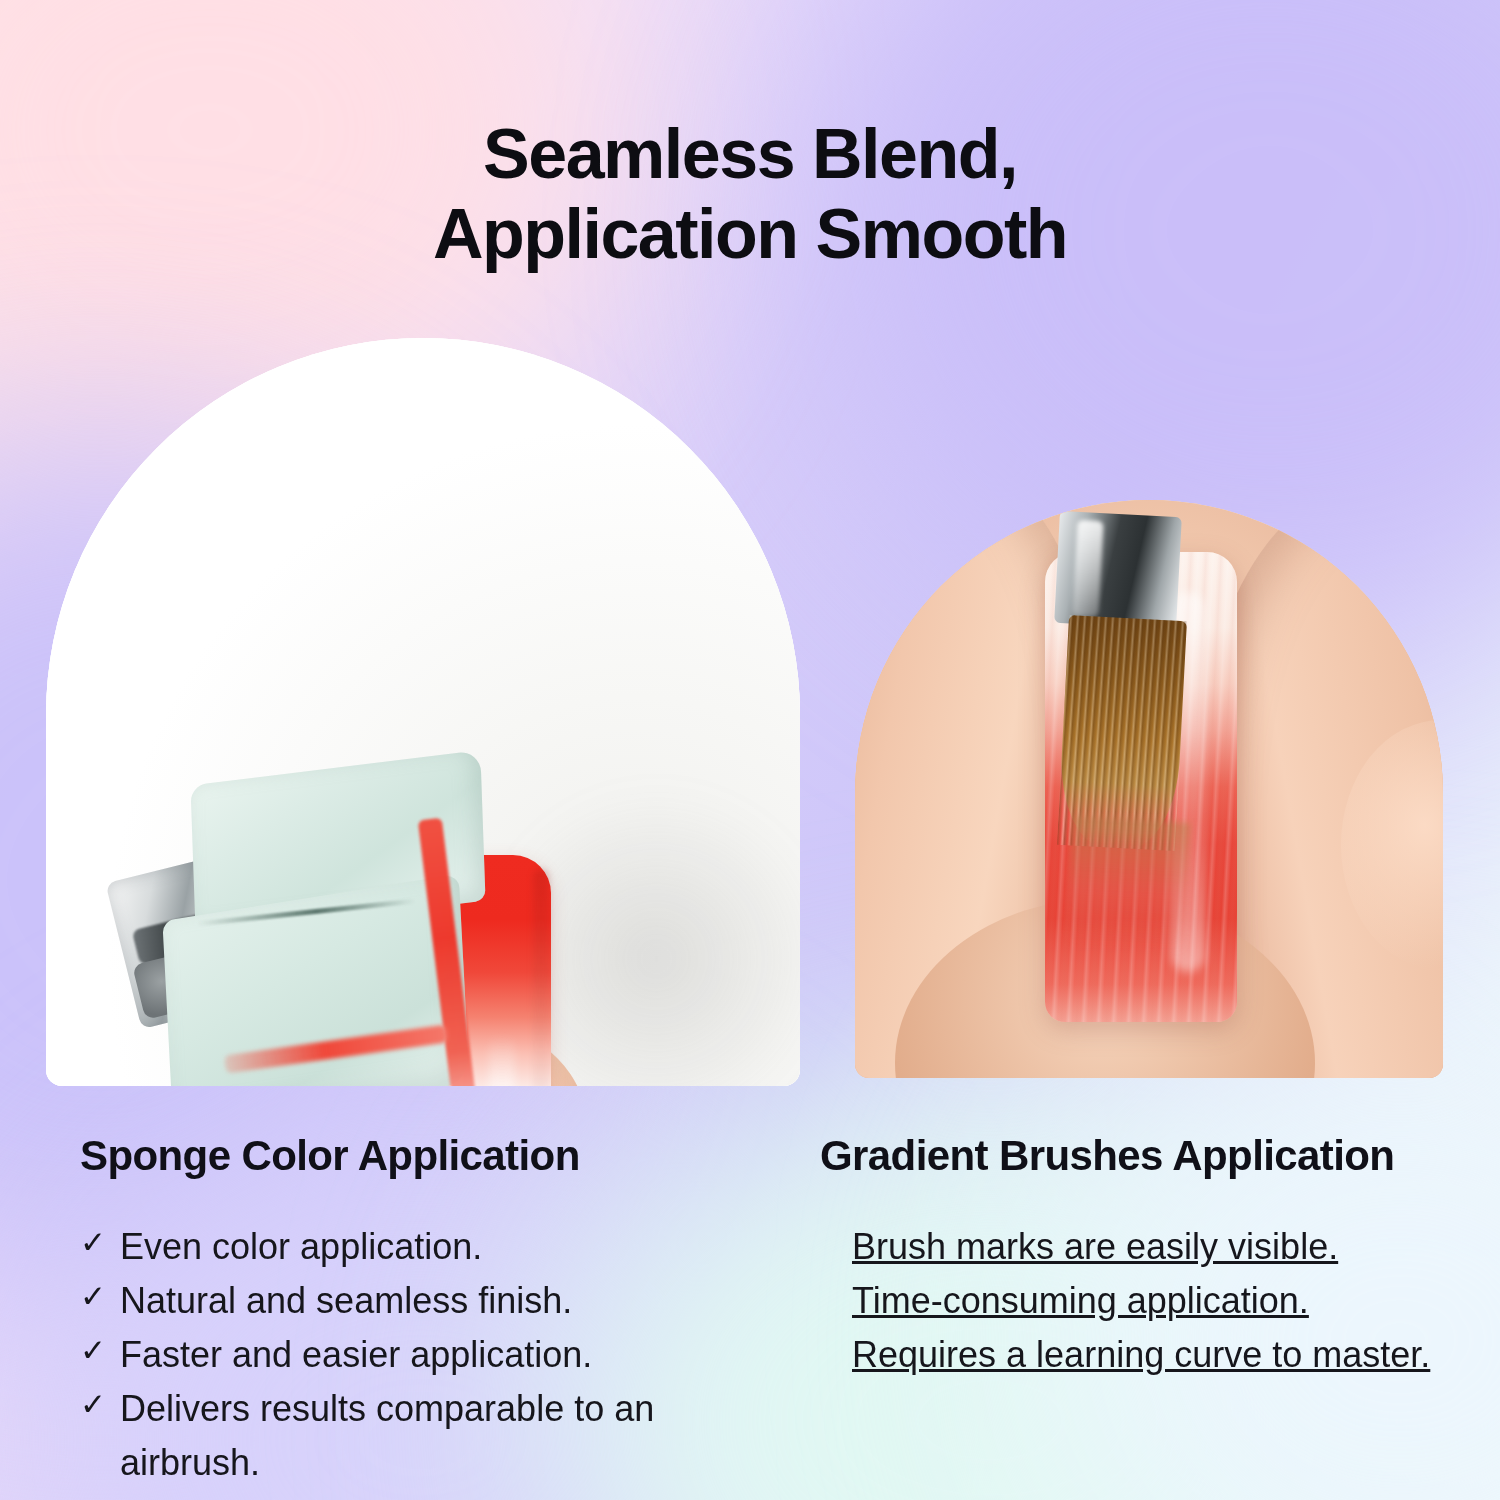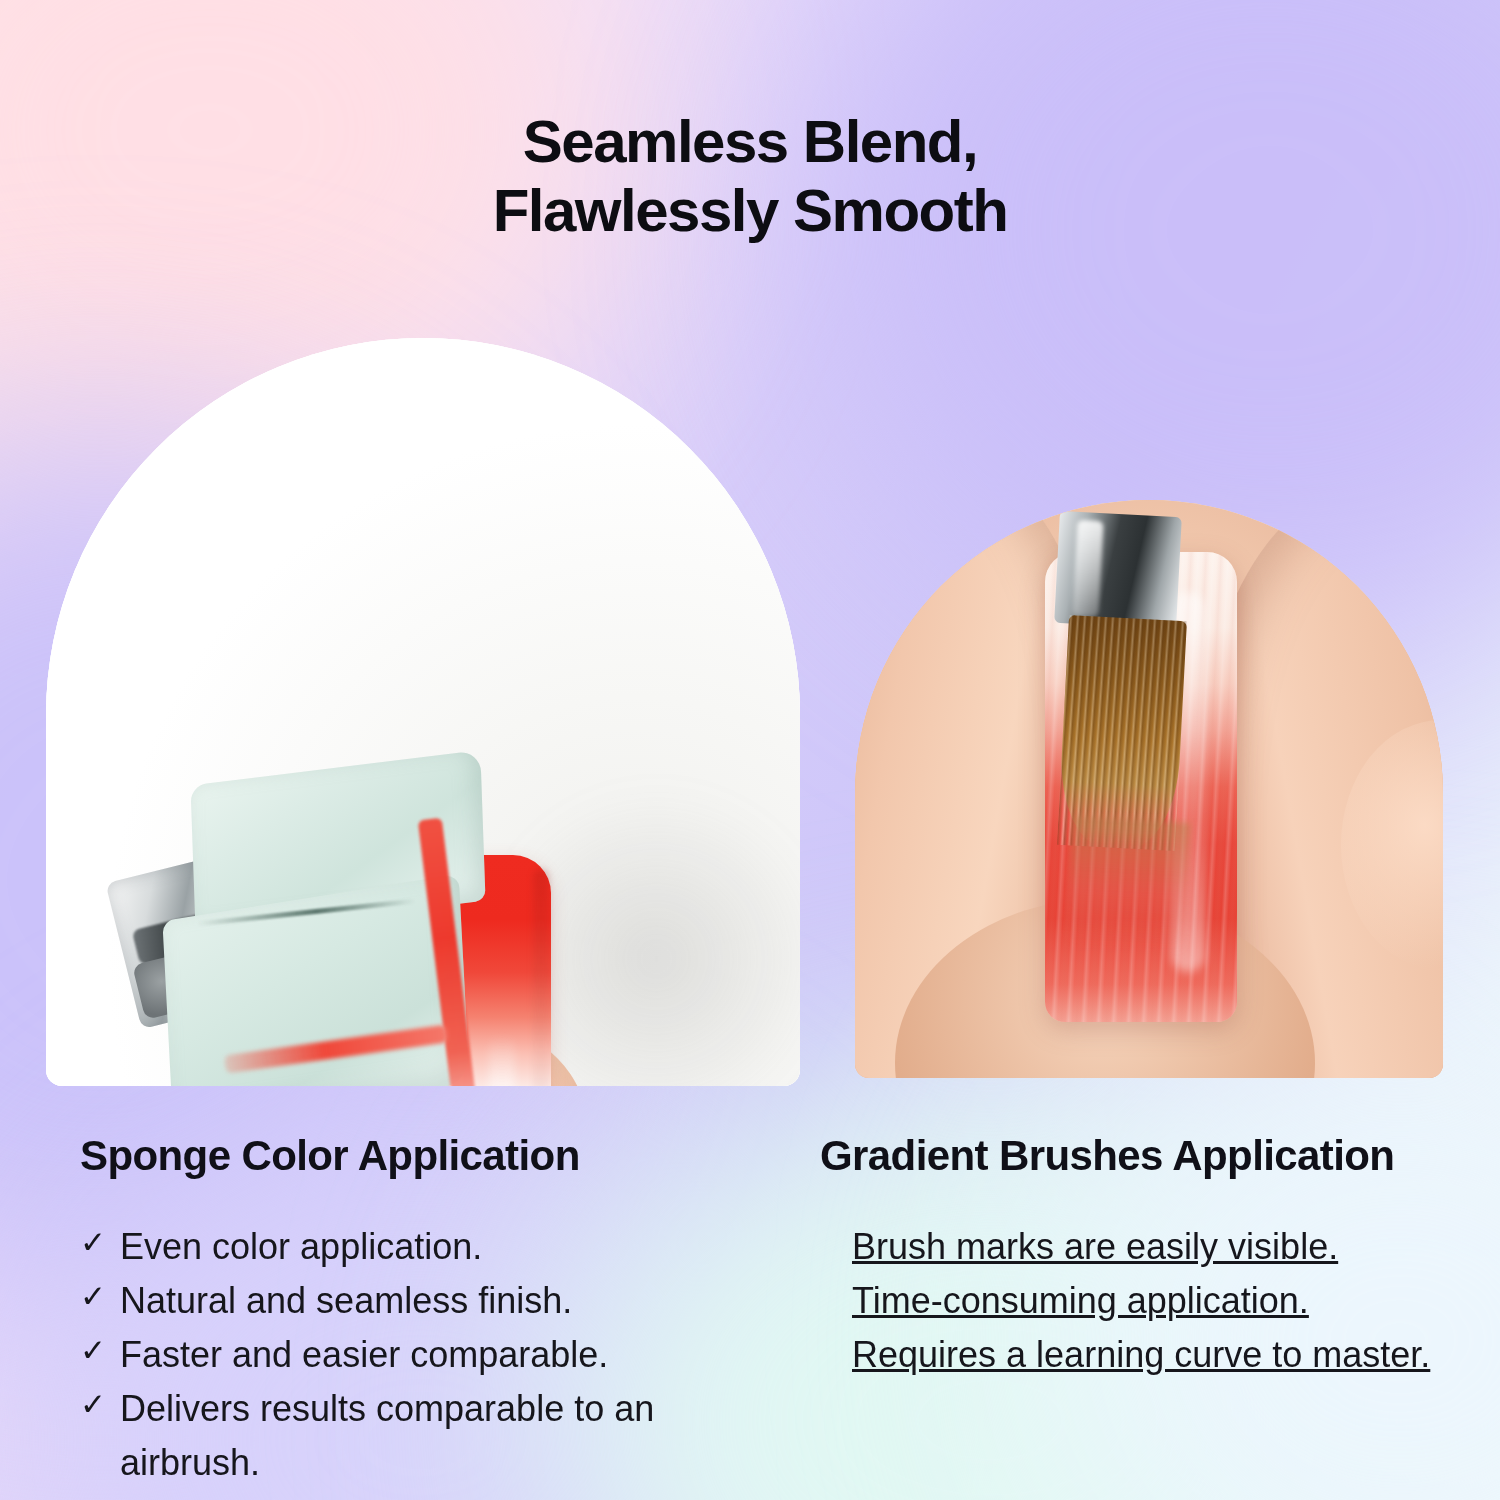--- a/index.html
+++ b/index.html
@@ -71,21 +71,21 @@
   }
 
   
   .headline {
     position: absolute;
     top: 68px;
     left: 0;
     width: 1500px;
     text-align: center;
     color: #0d0d12;
-    font-size: 60px;
+    font-size: 70px;
     font-weight: 700;
     line-height: 1.14;
     letter-spacing: -1.5px;
   }
   .headline-line { display: block; white-space: nowrap; }
 
   
   .panel {
     position: absolute;
     overflow: hidden;
@@ -429,21 +429,21 @@
   <div class="bg-base"></div>
   <div class="bg-blob blob-pink"></div>
   <div class="bg-blob blob-lav-tr"></div>
   <div class="bg-blob blob-lav-left"></div>
   <div class="bg-blob blob-periwinkle"></div>
   <div class="bg-blob blob-mint"></div>
   <div class="bg-blob blob-ice"></div>
 
   <h1 class="headline">
     <span class="headline-line">Seamless Blend,</span>
-    <span class="headline-line">Flawlessly Smooth</span>
+    <span class="headline-line">Application Smooth</span>
   </h1>
 
   <div class="panel panel-left">
     <div class="photo">
       <div class="lp-bg"></div>
       <div class="lp-shadow"></div>
 
       <div class="finger">
         
       </div>
@@ -497,21 +497,21 @@
     <li class="bullet-row">
       <span class="check-icon">✓</span>
       <span class="bullet-text">Even color application.</span>
     </li>
     <li class="bullet-row">
       <span class="check-icon">✓</span>
       <span class="bullet-text">Natural and seamless finish.</span>
     </li>
     <li class="bullet-row">
       <span class="check-icon">✓</span>
-      <span class="bullet-text">Faster and easier comparable.</span>
+      <span class="bullet-text">Faster and easier application.</span>
     </li>
     <li class="bullet-row wrapping">
       <span class="check-icon">✓</span>
       <span class="bullet-text">Delivers results comparable to an airbrush.</span>
     </li>
   </ul>
 
   <div class="col-heading heading-right">Gradient Brushes Application</div>
 
   <ul class="bullet-list list-right">

